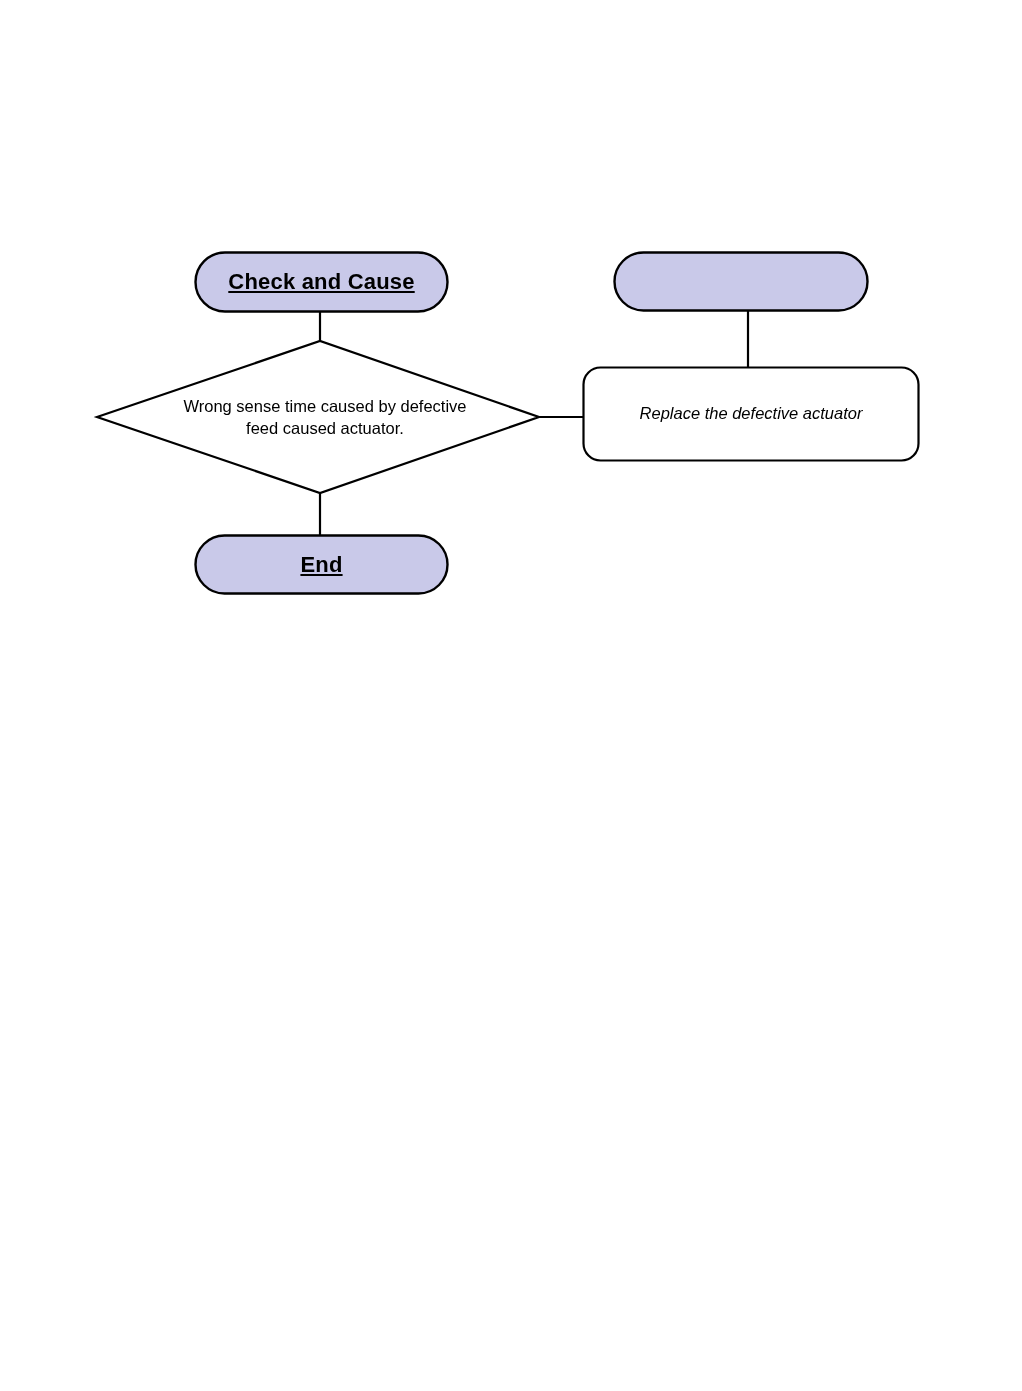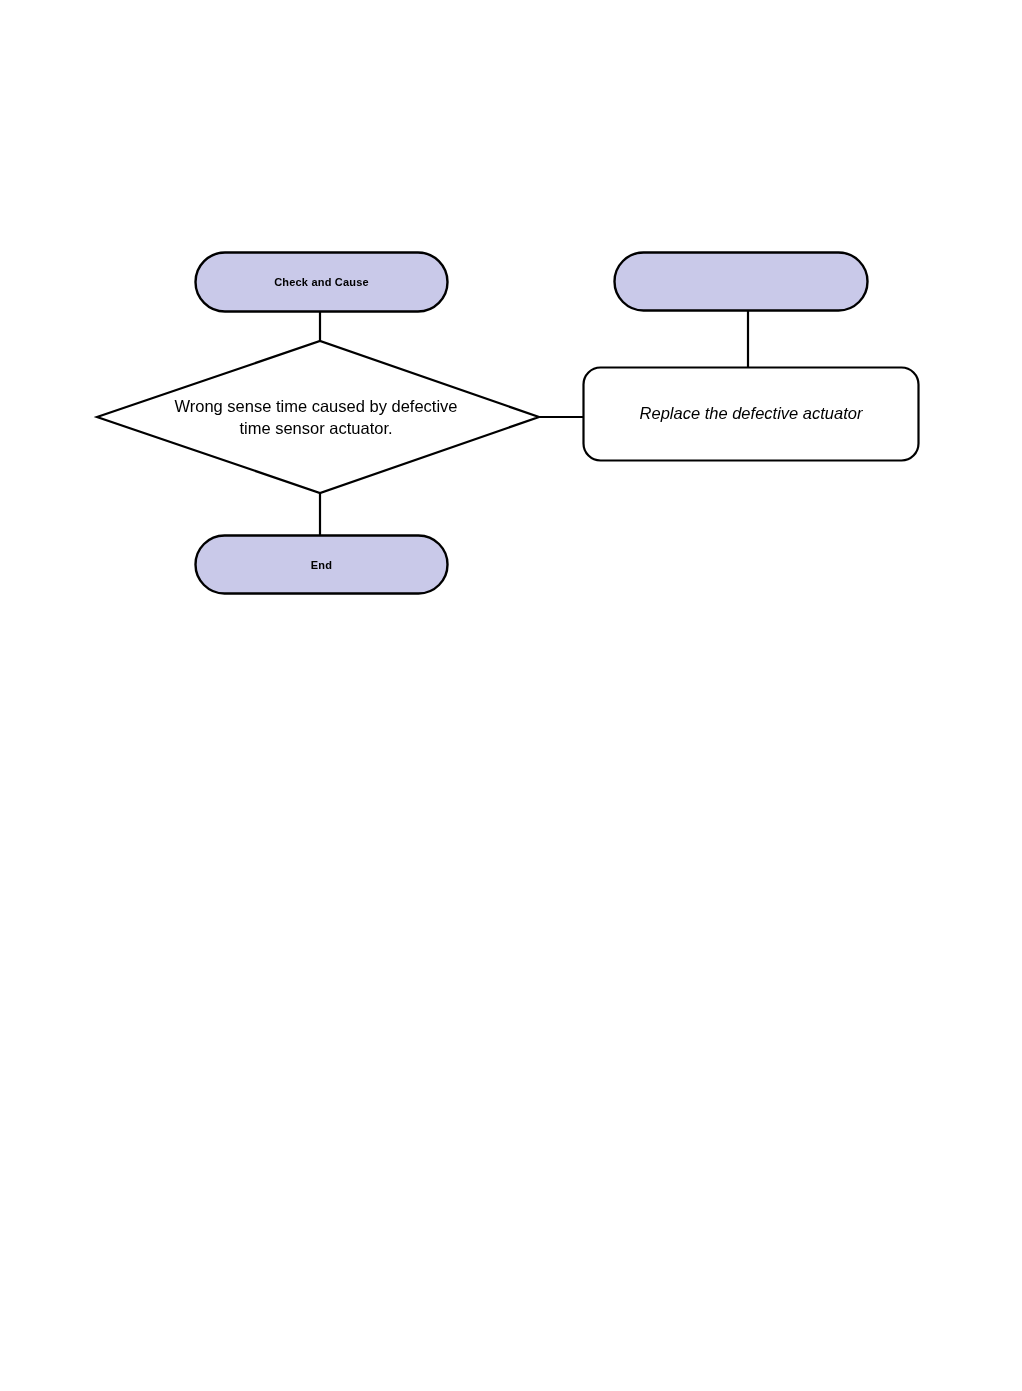--- a/index.html
+++ b/index.html
@@ -34,36 +34,37 @@
   .node-label {
     position: absolute;
     display: flex;
     align-items: center;
     justify-content: center;
     text-align: center;
     color: #000000;
     pointer-events: none;
   }
   .pill-label {
-    font-size: 11px;
+    font-size: 22px;
     font-weight: bold;
     font-family: "Liberation Sans", sans-serif;
     letter-spacing: 0.2px;
+    text-decoration: underline;
   }
   .plain-label {
     font-size: 16.5px;
     font-weight: normal;
     font-family: "Liberation Sans", sans-serif;
     line-height: 1.32;
   }
   
   #label-check-and-cause { left: 195px; top: 252px; width: 253px; height: 60px; }
   #label-solution        { left: 614px; top: 252px; width: 254px; height: 59px; }
   #label-end             { left: 195px; top: 535px; width: 253px; height: 59px; }
-  #label-decision        { left: 136px; top: 391px; width: 360px; height: 54px; }
+  #label-decision        { left: 145px; top: 391px; width: 360px; height: 54px; }
   #label-action          { left: 583px; top: 367px; width: 336px; height: 94px; font-style: italic; }
   #label-action .plain-label { width: 100%; text-align: center; }
 </style>
 </head>
 <body>
 
 <div id="canvas">
 
   <svg id="flow-svg" viewBox="0 0 1022 1391" xmlns="http://www.w3.org/2000/svg">
 
@@ -89,21 +90,21 @@
   </svg>
 
   <div class="node-label" id="label-check-and-cause">
     <span class="pill-label">Check and Cause</span>
   </div>
 
 
   <div class="node-label" id="label-decision">
     <span class="plain-label">
       <span>Wrong sense time caused by defective</span><br>
-      <span>time sensor actuator.</span>
+      <span>feed caused actuator.</span>
     </span>
   </div>
 
   <div class="node-label" id="label-action">
     <span class="plain-label">Replace the defective actuator</span>
   </div>
 
   <div class="node-label" id="label-end">
     <span class="pill-label">End</span>
   </div>

